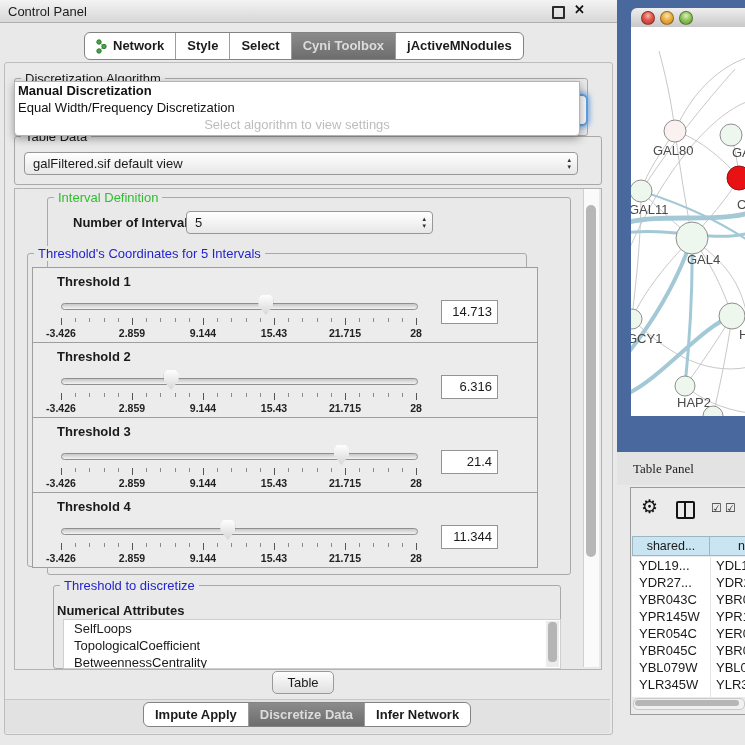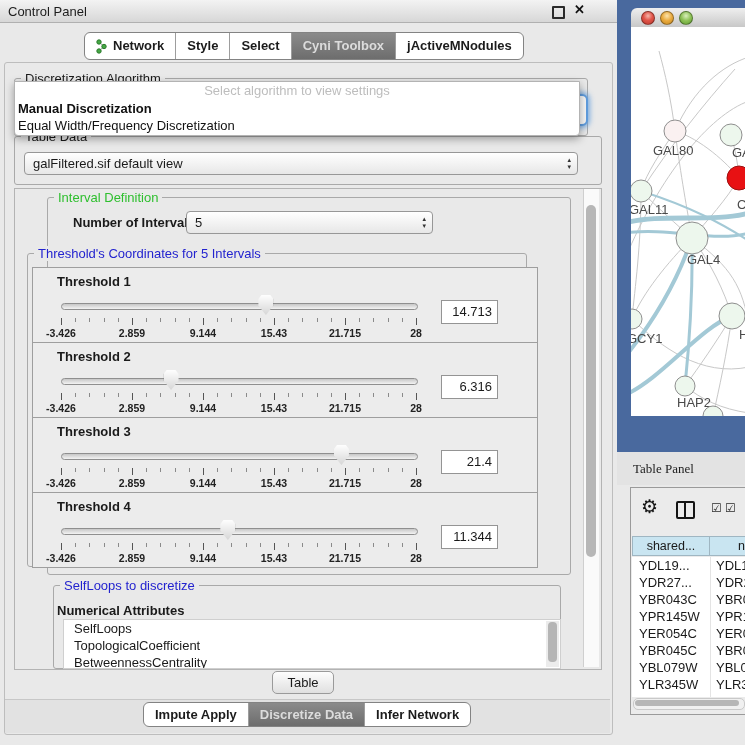--- a/index.html
+++ b/index.html
@@ -154,25 +154,25 @@
 
   <div class="abs" id="main-panel"></div>
   <div class="abs" id="bottom-strip"></div>
 
   <div class="grp" id="algo-grp">
     <span class="grp-title">Discretization Algorithm</span>
   </div>
   <div class="abs" id="algo-combo-frag"></div>
 
   <div class="abs" id="dropdown">
-    <div id="dd-placeholder">Select algorithm to view settings</div>
     <div id="dd-options">
         <div class="dd-opt first">Manual Discretization</div>
         <div class="dd-opt">Equal Width/Frequency Discretization</div>
       </div>
+    <div id="dd-placeholder">Select algorithm to view settings</div>
   </div>
 
   <div class="grp" id="tabledata-grp">
     <span class="grp-title">Table Data</span>
     <div class="combo" id="tabledata-combo">
       <span class="cval">galFiltered.sif default view</span>
       <span class="spin">
         <span>▴</span>
           <span>▾</span>
       </span>
@@ -369,21 +369,21 @@
                 <div class="ticklabel" style="left: 80%;">21.715</div>
                 <div class="ticklabel" style="left: 100%;">28</div>
               </div>
             </div>
             <div class="tvalue">11.344</div>
           </div>
         </div>
     </div>
 
     <div class="grp" id="attr-grp">
-      <span class="grp-title t-blu">SelfLoops to discretize</span>
+      <span class="grp-title t-blu">Threshold to discretize</span>
     </div>
     <div class="abs" id="attr-heading">Numerical Attributes</div>
     <div class="abs" id="attr-list">
       <div id="attr-items">
           <div class="attr-item">SelfLoops</div>
           <div class="attr-item">TopologicalCoefficient</div>
           <div class="attr-item">BetweennessCentrality</div>
         </div>
       <div id="attr-scroll">
           <div class="thumb"></div>

